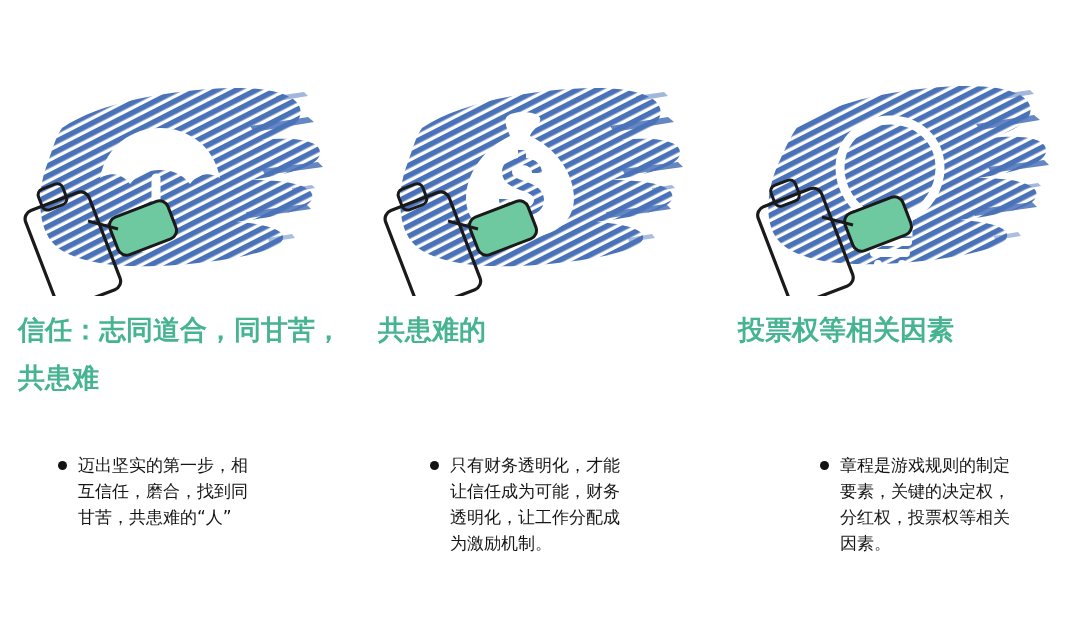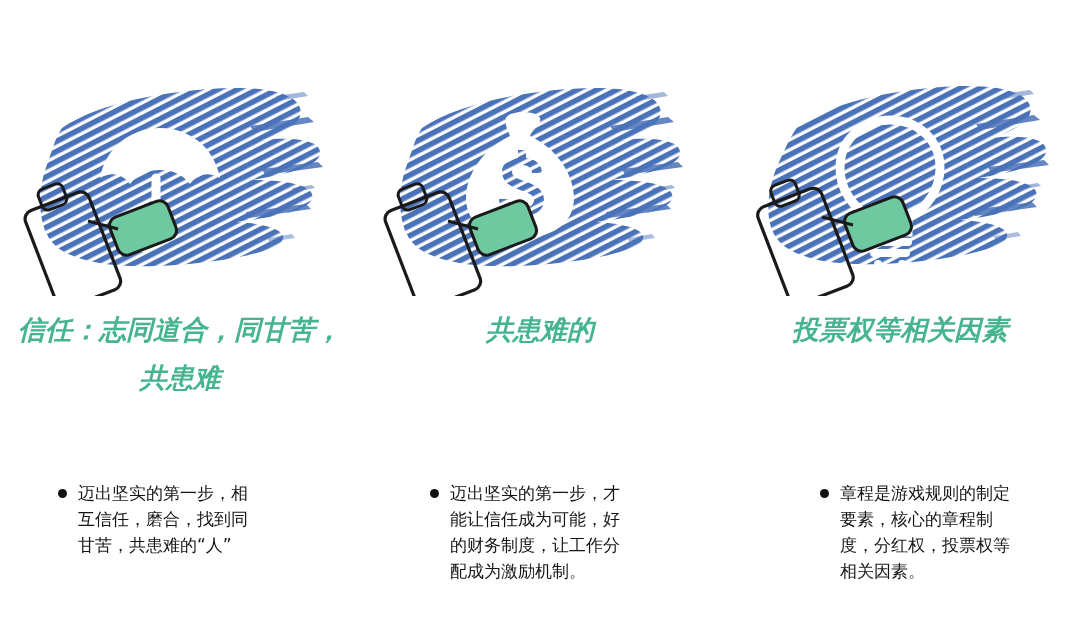--- a/index.html
+++ b/index.html
@@ -41,34 +41,32 @@
   }
   .art svg {
     display: block;
   }
   
   .heading {
     position: absolute;
     left: 0;
     top: 306px;
     width: 360px;
-    text-align: center;
     color: #46b391;
     font-size: 27px;
     font-weight: bold;
     line-height: 48px;
     letter-spacing: 0px;
     padding: 0 18px;
     box-sizing: border-box;
-    font-style: italic;
   }
   
   .bullets {
     position: absolute;
-    top: 480px;
+    top: 452px;
     width: 360px;
   }
   .bullet-row {
     display: flex;
     align-items: flex-start;
   }
   .bullet-dot {
     width: 9px;
     height: 9px;
     border-radius: 50%;
@@ -211,21 +209,21 @@
           </g>
           <path d="M88,155 L118,163" stroke="#1a1a1a" stroke-width="3" fill="none"></path>
         </svg>
       </div>
 
       <div class="heading">共患难的</div>
 
       <div class="bullets">
         <div class="bullet-row">
           <span class="bullet-dot"></span>
-          <span class="bullet-text">迈出坚实的第一步，才能让信任成为可能，好的财务制度，让工作分配成为激励机制。</span>
+          <span class="bullet-text">只有财务透明化，才能让信任成为可能，财务透明化，让工作分配成为激励机制。</span>
         </div>
       </div>
     </div>
 
     <div class="col col-3">
       <div class="art">
         <svg width="360" height="230" viewBox="0 0 360 230" xmlns="http://www.w3.org/2000/svg">
           <defs>
             <pattern id="hatch3" width="9" height="9" patternTransform="rotate(63)" patternUnits="userSpaceOnUse">
               <rect width="9" height="9" fill="#ffffff"></rect>
@@ -271,19 +269,19 @@
           </g>
           <path d="M102,151 L133,159" stroke="#1a1a1a" stroke-width="3" fill="none"></path>
         </svg>
       </div>
 
       <div class="heading">投票权等相关因素</div>
 
       <div class="bullets">
         <div class="bullet-row">
           <span class="bullet-dot"></span>
-          <span class="bullet-text">章程是游戏规则的制定要素，核心的章程制度，分红权，投票权等相关因素。</span>
+          <span class="bullet-text">章程是游戏规则的制定要素，关键的决定权，分红权，投票权等相关因素。</span>
         </div>
       </div>
     </div>
 
   </div>
 </div>
 
 </body></html>

